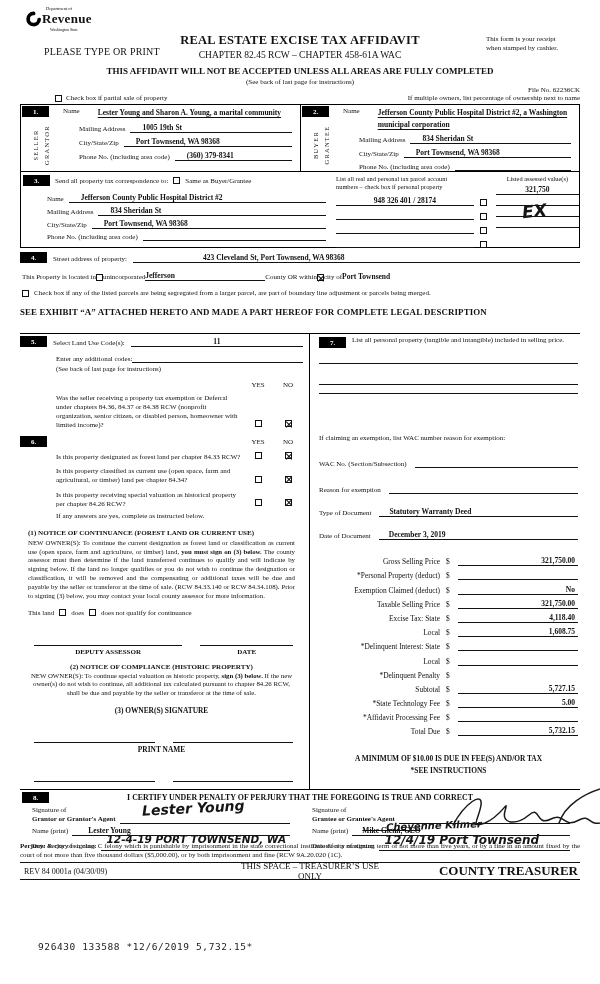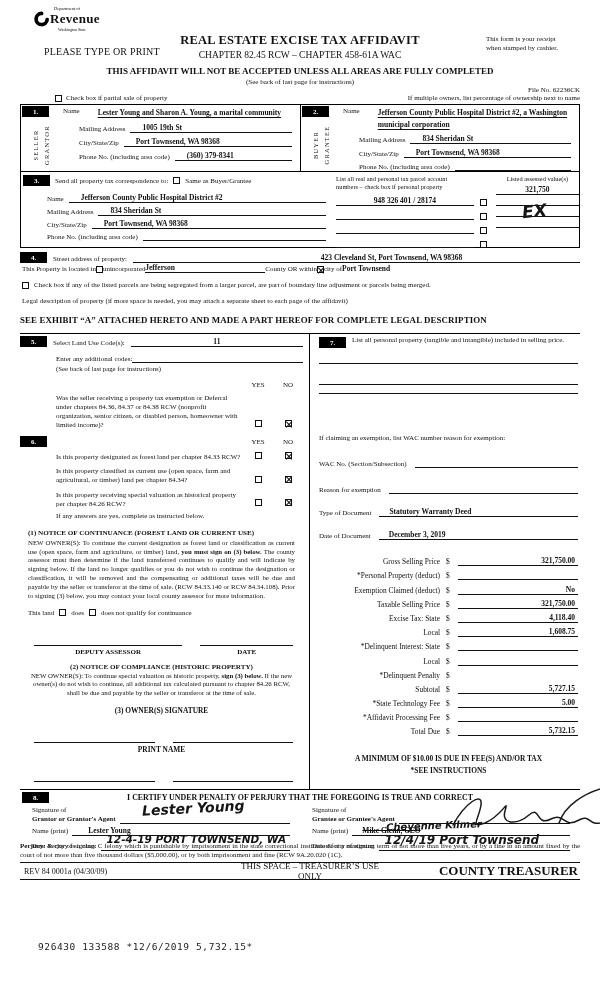--- a/index.html
+++ b/index.html
@@ -19,21 +19,21 @@
   .cb.checked::before { transform:rotate(45deg); }
   .cb.checked::after  { transform:rotate(-45deg); }
 
   .secnum { display:inline-flex; align-items:center; justify-content:center;
     background:#000; color:#fff; font-weight:bold; font-size:7px; width:27px; height:11px; flex:0 0 auto; }
 
   .fline { flex:1 1 auto; border-bottom:1px solid #111; min-height:9px; }
   .hand { font-family:"DejaVu Sans", sans-serif; font-style:italic; font-weight:bold; color:#151515; }
 
   
-  .logo { left:32px; top:6px; width:78px; font-size:4.5px; }
+  .logo { left:24px; top:6px; width:78px; font-size:4.5px; }
   .logo .lrow { display:flex; align-items:center; }
   .logo .lname { font-size:13px; font-weight:bold; letter-spacing:.3px; }
   .logo .ldept { margin-left:22px; }
   .logo .lstate { margin-left:26px; font-size:4px; }
   .please-type { left:44px; top:46px; font-size:10px; letter-spacing:.2px; }
   .title    { left:120px; top:33px; width:360px; text-align:center; font-size:12.5px; font-weight:bold; letter-spacing:.2px; }
   .subtitle { left:120px; top:50px; width:360px; text-align:center; font-size:9.5px; }
   .receipt  { left:486px; top:35px; width:102px; font-size:7px; line-height:1.35; }
   .warning  { left:0; right:0; top:66px; text-align:center; font-size:9px; font-weight:bold; }
   .see-back { left:0; right:0; top:78px; text-align:center; font-size:7px; }
@@ -72,22 +72,22 @@
   .parcel-line .fline { text-align:center; font-weight:bold; font-size:7.5px; min-height:10px; }
   .assessed-col { width:84px; margin-left:9px; position:relative; }
   .assessed-hdr { font-size:6.4px; text-align:center; }
   .assessed-val { text-align:center; font-weight:bold; font-size:7.5px; margin-top:3px; border-bottom:1px solid #111; }
   .assessed-line { border-bottom:1px solid #111; height:11px; }
   .hand-ex { position:absolute; left:26px; top:26px; font-size:17px; transform:rotate(-6deg); }
 
   
   .sec4 { left:20px; top:252px; width:560px; font-size:7px; }
   .s4-row1 { display:flex; align-items:flex-end; gap:6px; }
-  .s4-row1 .fline { font-weight:bold; font-size:7.5px; padding-left:70px;text-align:center; }
-  .s4-row2 { display:flex; align-items:flex-end; gap:0; margin-left:2px; }
+  .s4-row1 .fline { font-weight:bold; font-size:7.5px; padding-left:70px; }
+  .s4-row2 { display:flex; align-items:flex-end; gap:0; margin-top:8px; margin-left:2px; }
   .s4-cline { width:120px; border-bottom:1px solid #111; font-weight:bold; font-size:7.5px; }
   .s4-row3 { display:flex; align-items:center; gap:5px; margin-top:8px; margin-left:2px; }
   .s4-row4 { margin-top:8px; margin-left:2px; }
   .exhibit { margin-top:10px; font-size:8.9px; font-weight:bold; letter-spacing:.1px; }
 
   
   .cols { left:20px; top:333px; width:560px; height:457px; display:flex;
           border-top:1.5px solid #000; border-bottom:1.5px solid #000; }
   .colL { width:290px; border-right:1.5px solid #000; padding:2px 6px 0 0; font-size:7px; }
   .colR { flex:1; padding:2px 2px 0 9px; font-size:7px; position:relative; }
@@ -321,21 +321,20 @@
       <span class="s4-cline">Jefferson</span>
       <span>County OR  within</span>
       <span class="cb checked"></span>
       <span>city of</span>
       <span class="bold" style="font-size:7.5px">Port Townsend</span>
     </div>
     <div class="s4-row3">
       <span class="cb"></span>
       <span>Check box if any of the listed parcels are being segregated from a larger parcel, are part of boundary line adjustment or parcels being merged.</span>
     </div>
-    <div class="s4-row4">Legal description of property (if more space is needed, you may attach a separate sheet to each page of the affidavit)</div>
     <div class="exhibit">SEE EXHIBIT “A” ATTACHED HERETO AND MADE A PART HEREOF FOR COMPLETE LEGAL DESCRIPTION</div>
   </div>
 
   <div class="abs cols">
     <div class="colL">
       <div class="lu-row">
         <span class="secnum">5.</span>
         <span>Select Land Use Code(s):</span>
         <span class="fline">11</span>
       </div>

